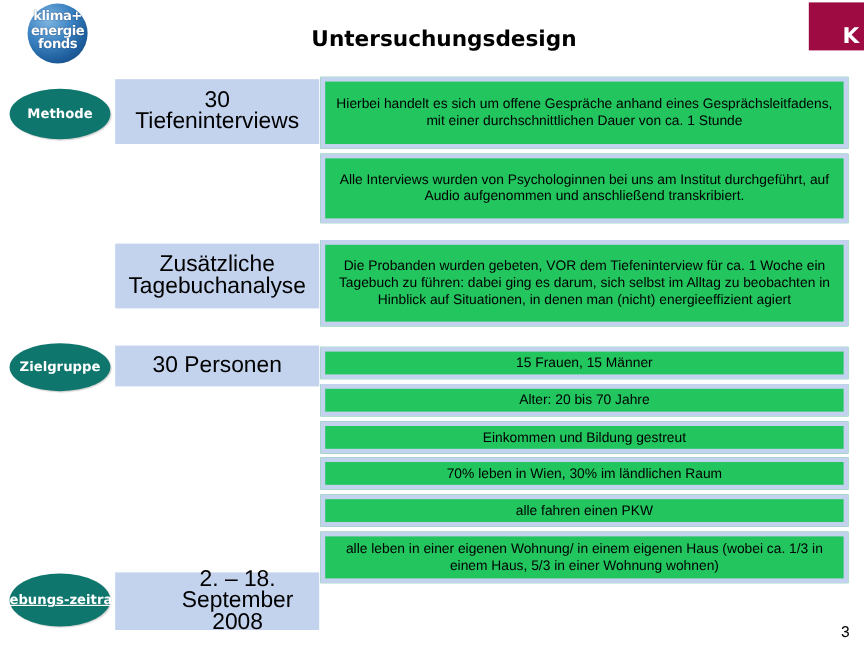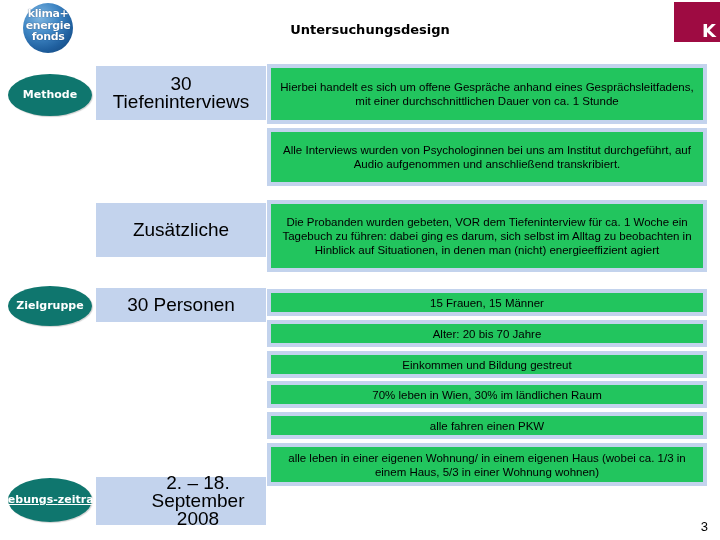--- a/index.html
+++ b/index.html
@@ -45,21 +45,21 @@
     text-shadow: 0 0 1px rgba(0,40,90,0.9);
   }
 
   #page-title {
     position: absolute;
     left: 180px; top: 22px;
     width: 380px;
     text-align: center;
     font-family: "DejaVu Sans", sans-serif;
     font-weight: bold;
-    font-size: 13px;
+    font-size: 18px;
     color: #000000;
   }
 
   #corner-mark {
     position: absolute;
     right: 0px; top: 2px;
     width: 46px; height: 40px;
     background: #9e0b42;
   }
   #corner-mark .k {
@@ -156,20 +156,21 @@
   <span>zeitraum</span>
 </div>
 
 <div class="abs blue-box" style="left:96px; top:66px; width:170px; height:54px; flex-direction:column;">
   <span>30</span>
   <span>Tiefeninterviews</span>
 </div>
 
 <div class="abs blue-box" style="left:96px; top:203px; width:170px; height:54px; flex-direction:column;">
   <span>Zusätzliche</span>
+  <span>Tagebuchanalyse</span>
 </div>
 
 <div class="abs blue-box" style="left:96px; top:288px; width:170px; height:34px;">
   <span>30 Personen</span>
 </div>
 
 <div class="abs blue-box" style="left:96px; top:477px; width:170px; height:48px; flex-direction:column;padding-left:40px;">
   <span>2. – 18.</span>
   <span>September 2008</span>
 </div>

